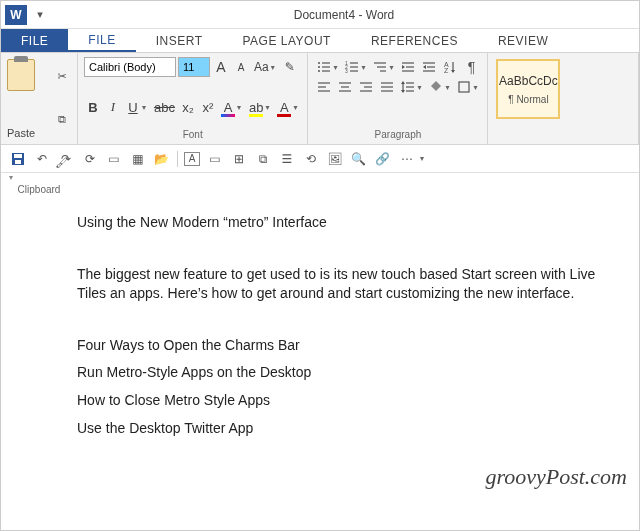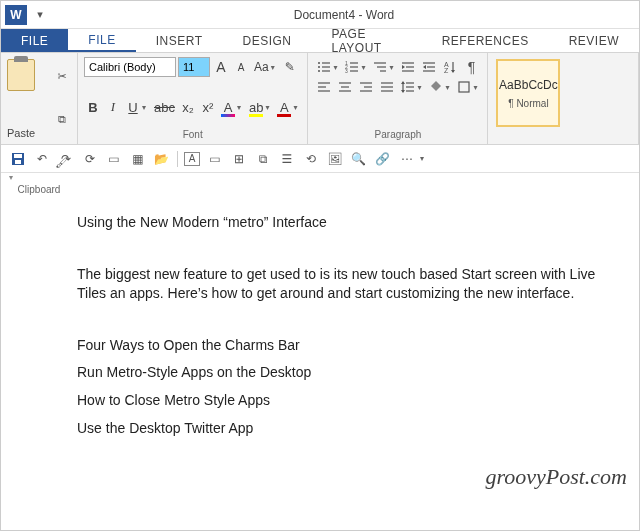--- a/index.html
+++ b/index.html
@@ -33,21 +33,21 @@
   .strike { text-decoration: line-through; }
   .sub { font-size: 11px; }
   .sup { font-size: 11px; }
   .color-a { position: relative; }
   .color-a .bar { position: absolute; bottom: 0; left: 2px; right: 2px; height: 3px; }
   .para-top, .para-bot { display: flex; align-items: center; gap: 1px; }
   .pbtn { width: 20px; height: 20px; display: flex; align-items: center; justify-content: center; cursor: pointer; }
   .pbtn svg { width: 14px; height: 14px; }
   .dd { font-size: 8px; color: #666; margin-left: -2px; width: 8px; cursor: pointer; }
   .styles { display: flex; gap: 4px; padding: 2px; }
-  .style-box { width: 64px; height: 68px; border: 1px solid #ccc; background: #fff; display: flex; flex-direction: column; align-items: center; justify-content: center; cursor: pointer; }
+  .style-box { width: 64px; height: 60px; border: 1px solid #ccc; background: #fff; display: flex; flex-direction: column; align-items: center; justify-content: center; cursor: pointer; }
   .style-box.sel { border: 1px solid #f0c869; background: #fff7e0; box-shadow: 0 0 0 1px #f0c869 inset; }
   .style-prev { font-size: 12px; color: #333; }
   .style-name { font-size: 10px; color: #555; margin-top: 6px; }
   .styles-group .group-label { text-align: right; padding-right: 2px; }
   .qat { display: flex; align-items: center; gap: 6px; padding: 4px 8px; background: #fff; border-bottom: 1px solid #e0e0e0; height: 28px; }
   .qbtn { width: 18px; height: 18px; display: flex; align-items: center; justify-content: center; font-size: 12px; color: #555; cursor: pointer; }
   .qbtn.save svg, .qbtn svg { width: 14px; height: 14px; }
   .qsep { width: 1px; height: 16px; background: #ccc; }
   .doc { padding: 40px 20px 20px 76px; font-size: 14px; color: #222; line-height: 1.4; }
   .doc p { margin-bottom: 8px; }
@@ -63,21 +63,20 @@
 <div class="titlebar">
   <div class="word-logo">W</div>
   <span class="small-btn">▾</span>
   <div class="title-center">Document4 - Word</div>
 </div>
 
 <div class="tabs">
   <div class="tab file">FILE</div>
   <div class="tab active">FILE</div>
   <div class="tab">INSERT</div>
-  <div class="tab">DESIGN</div>
   <div class="tab">PAGE LAYOUT</div>
   <div class="tab">REFERENCES</div>
   <div class="tab">REVIEW</div>
 </div>
 
 <div class="ribbon">
 
   <div class="group">
     <div class="clip-big">
       <div class="paste-btn">

